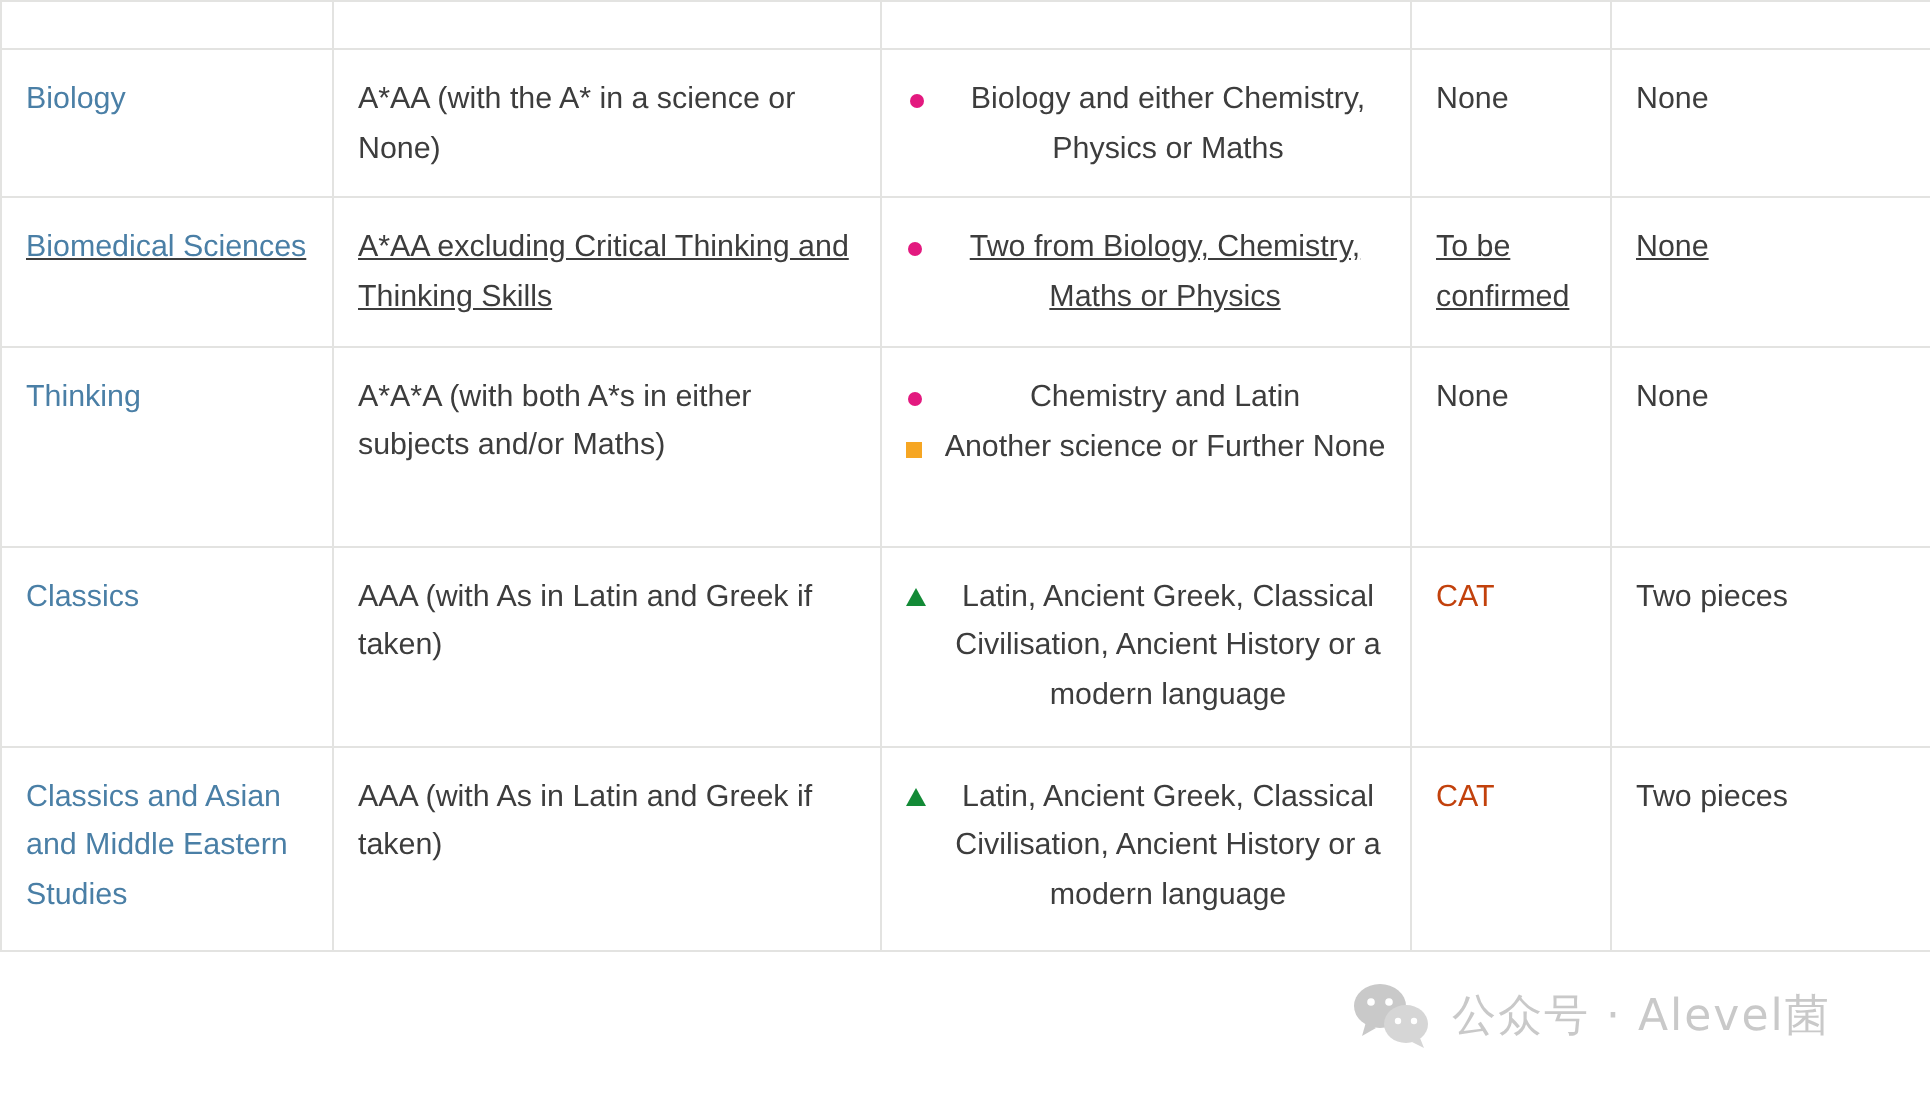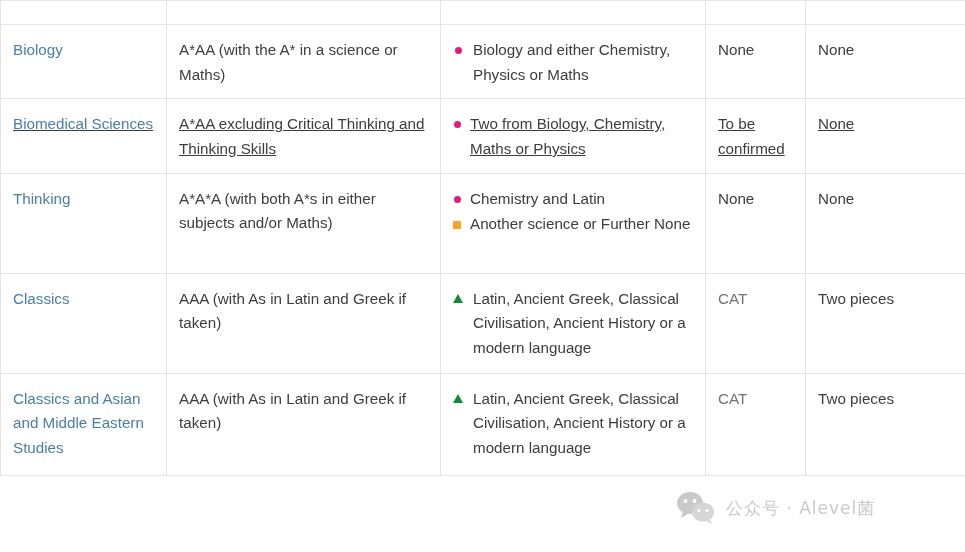--- a/index.html
+++ b/index.html
@@ -54,28 +54,29 @@
   tr.r6 td { height: 102px; }
 
   a.course-link {
     color: #4a7fa6;
     text-decoration: none;
     font-size: 15.2px;
     line-height: 1.62;
   }
 
   .admissions-test-link {
-    color: #737373;
+    color: #c2410c;
     text-decoration: none;
   }
 
   .req-list {
     margin: 0;
     padding: 0;
     list-style: none;
+    text-align: center;
   }
   .req-list li {
     position: relative;
     padding-left: 17px;
     margin: 0 0 1px 0;
   }
   .req-list li .marker {
     position: absolute;
     left: 0;
     top: 0;
@@ -124,21 +125,21 @@
     left: 676px;
     top: 491px;
     display: flex;
     align-items: center;
     gap: 10px;
     pointer-events: none;
     opacity: 0.99;
   }
   #watermark .wm-text {
     color: #c9c9c9;
-    font-size: 17px;
+    font-size: 22px;
     letter-spacing: 1px;
     white-space: nowrap;
     font-family: "DejaVu Sans", sans-serif;
     text-align: right;
   }
   #watermark svg { display: block; }
 </style>
 </head>
 <body>
 
@@ -157,21 +158,21 @@
       <td></td>
       <td></td>
       <td></td>
       <td></td>
     </tr>
 
     <tr class="r1">
       <td>
         <a class="course-link" href="#">Biology</a>
       </td>
-      <td>A*AA (with the A* in a science or Maths)</td>
+      <td>A*AA (with the A* in a science or None)</td>
       <td>
         <ul class="req-list">
           <li class="ind-circle">
             <span class="marker marker-circle"></span>
             <span>Biology and either Chemistry, Physics or Maths</span>
           </li>
         </ul>
       </td>
       <td class="cell-indent">None</td>
       <td>None</td>

